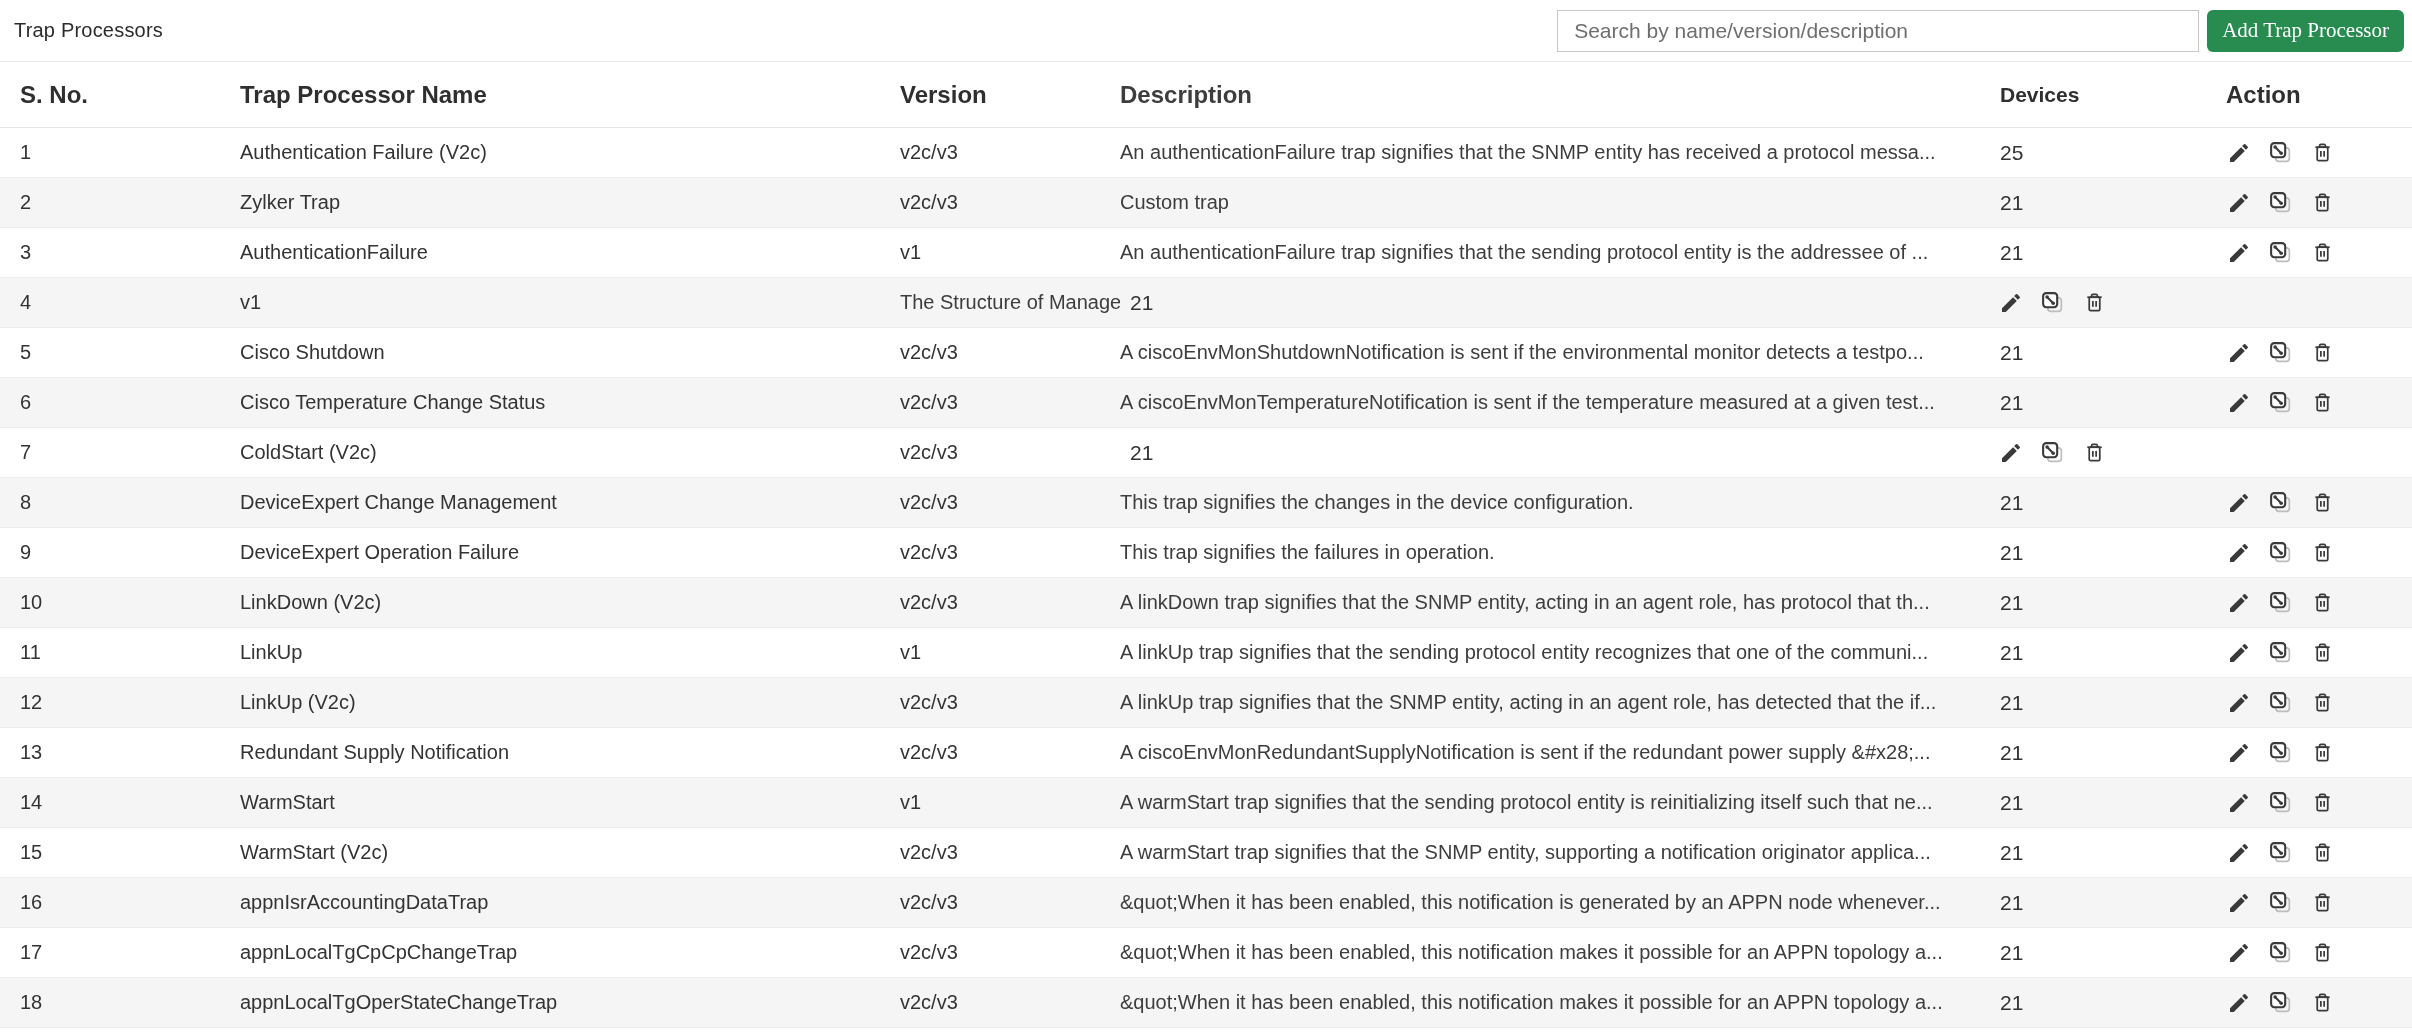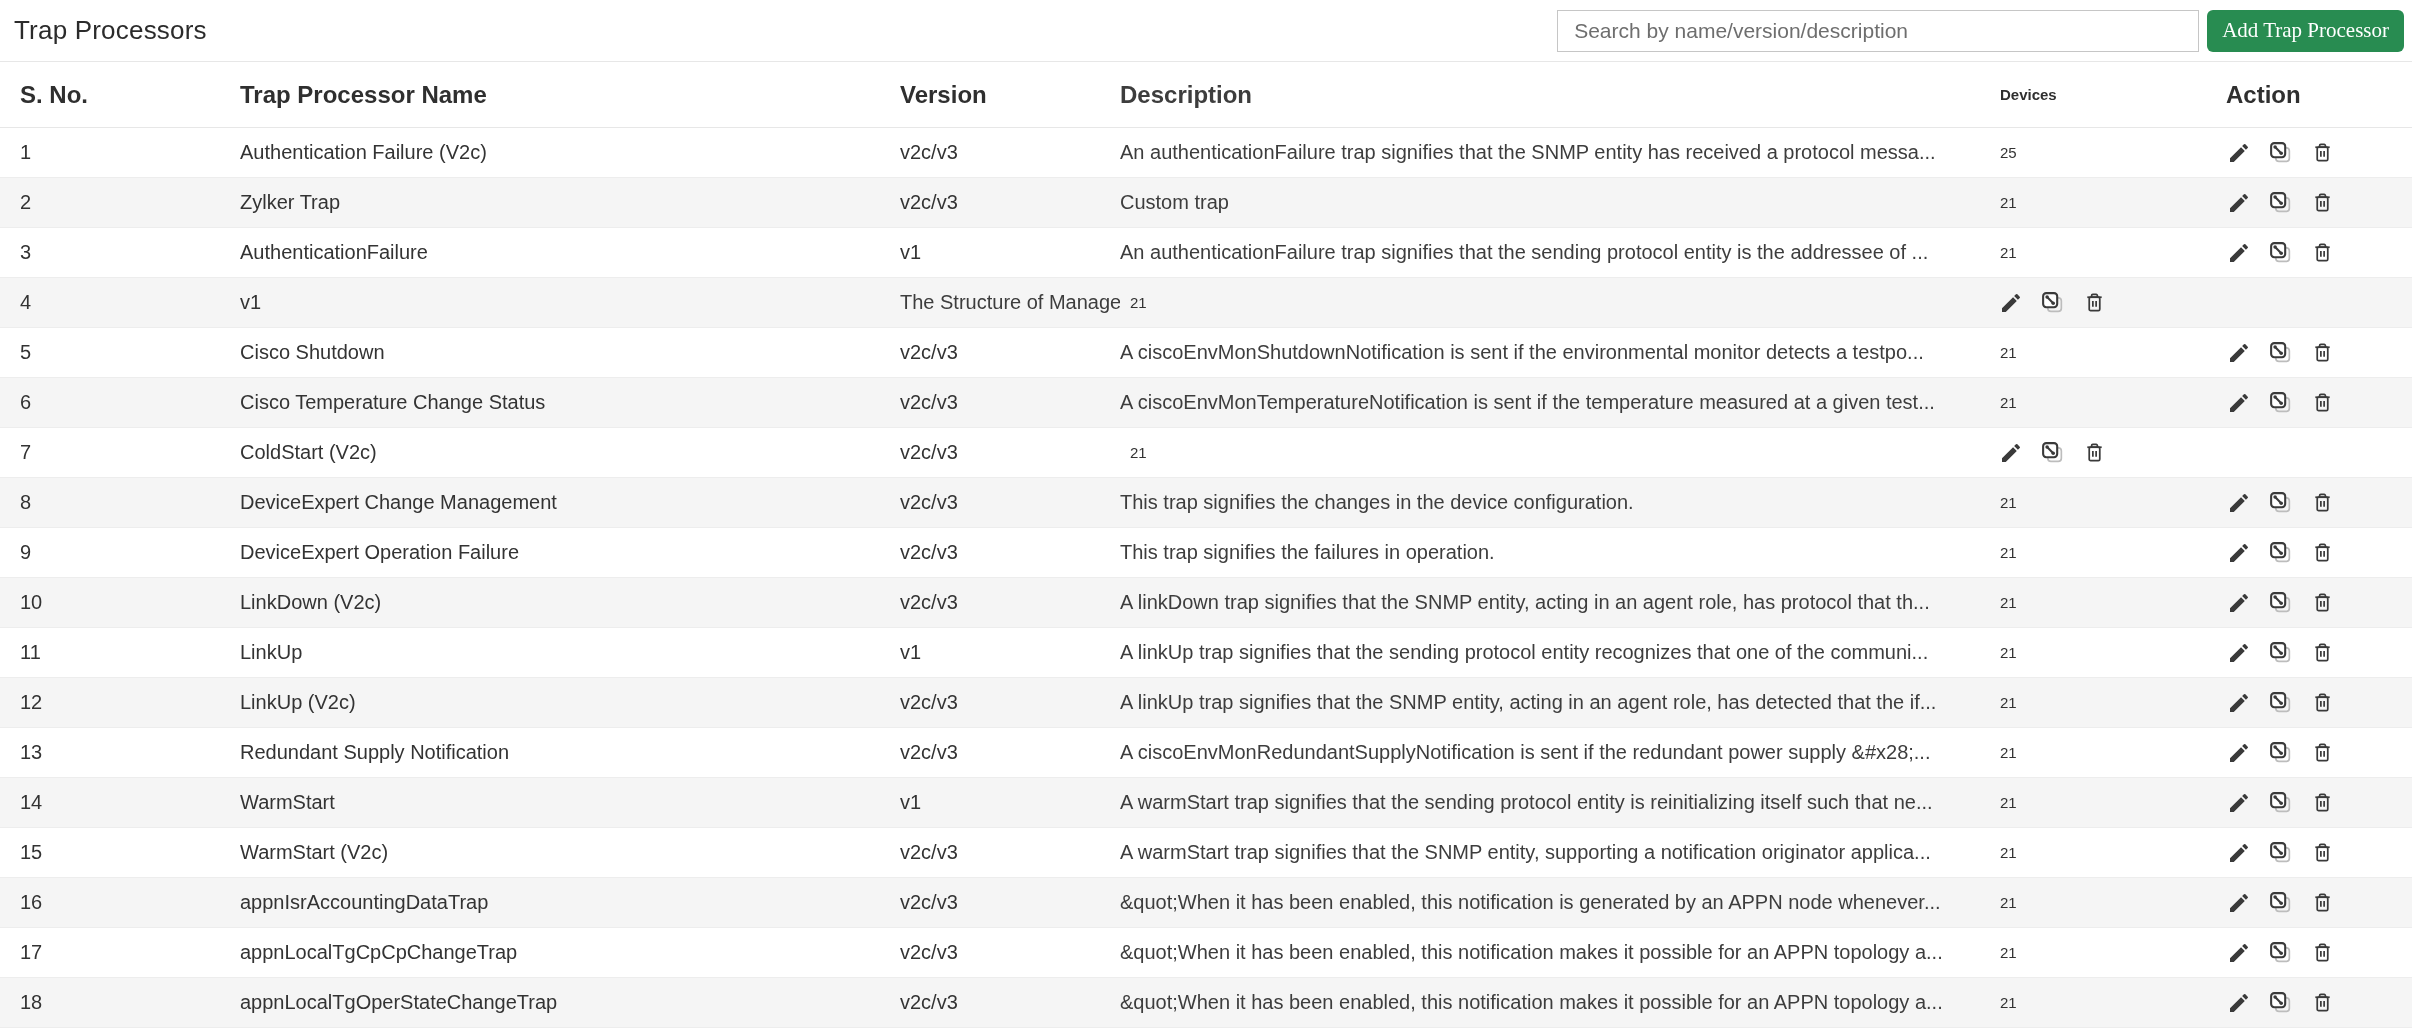--- a/index.html
+++ b/index.html
@@ -10,21 +10,21 @@
   }
   *{box-sizing:border-box;margin:0;padding:0;}
   html,body{width:2412px;background:#ffffff;font-family:"Liberation Sans",sans-serif;color:var(--text-main);}
   body{height:1036px;overflow:hidden;}
 
   
   .topbar{
     height:62px;display:flex;align-items:center;
     padding:0 8px 0 14px;border-bottom:1px solid var(--line);
   }
-  .page-title{font-size:26px;font-weight:500;color:#2b2b2b;letter-spacing:.2px;text-align:center;}
+  .page-title{font-size:20px;font-weight:500;color:#2b2b2b;letter-spacing:.2px;text-align:center;}
   .topbar-right{margin-left:auto;display:flex;align-items:center;gap:8px;}
   .search-input{
     width:642px;height:42px;border:1.5px solid #c6c6c6;border-radius:0;
     font-size:21px;padding:0 16px;color:#333;outline:none;
     font-family:"Liberation Sans",sans-serif;
   }
   .search-input::placeholder{color:#6e6e6e;}
   .add-btn{
     height:42px;padding:0 15px;border:none;border-radius:6px;
     background:var(--accent-green);color:#ffffff;font-size:21px;cursor:pointer;
@@ -39,21 +39,21 @@
   }
   .thead{height:66px;border-bottom:1px solid var(--line);background:#fff;}
   .thead .cell{font-weight:700;font-size:24px;color:#2f2f2f;}
   .cell{white-space:nowrap;overflow:hidden;}
   .cell.sno{padding-left:20px;}
   .cell.devices{padding-left:10px;}
   .cell.action{padding-left:8px;}
   .tbody .grid-row{height:50px;font-size:20px;border-bottom:1px solid #ededed;background:#fff;}
   .tbody .grid-row.alt{background:var(--row-alt);}
   .cell.desc{color:#3d3d3d;padding-right:24px;}
-  .cell.devices{font-size:15px;}
+  .cell.devices{font-size:21px;}
 
   .actions{display:flex;align-items:center;gap:17px;}
   .icon-btn{width:25px;height:25px;display:inline-flex;align-items:center;justify-content:center;cursor:pointer;background:none;border:none;padding:0;}
   .icon-btn svg{display:block;}
 </style>
 </head>
 <body>
 
 <div class="topbar">
   <div class="page-title">Trap Processors</div>

